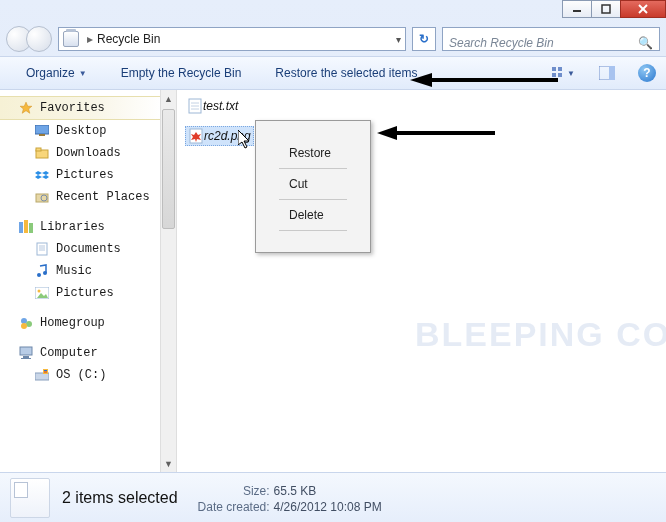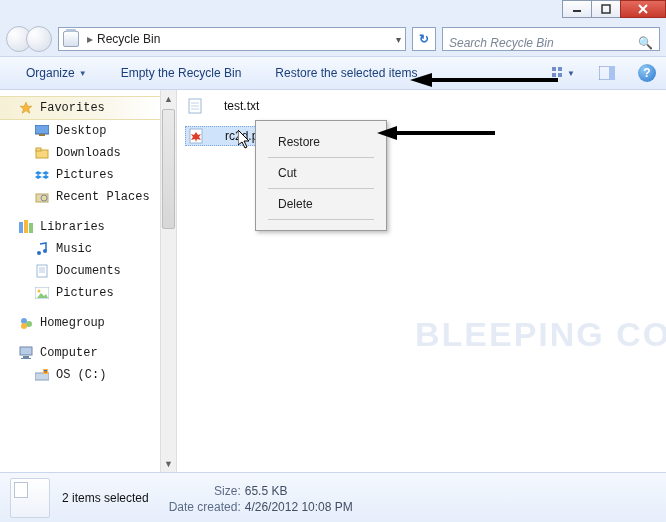--- a/index.html
+++ b/index.html
@@ -48,39 +48,39 @@
   .scroll-gutter .thumb { width:13px; height:120px; background:linear-gradient(#e9e9e9,#d7d7d7); border:1px solid #bdbdbd; border-radius:2px; margin-top:2px; }
 
   .navgroup { margin-bottom:8px; }
   .navhead { display:flex; align-items:center; gap:6px; padding:3px 8px 3px 18px; color:#1a1a1a; }
   .navhead.fav { background: linear-gradient(90deg, #f6f1d5 0%, #f9f6e8 60%, #fff 100%); border-top:1px solid #e7dfae; border-bottom:1px solid #e7dfae; }
   .navitem { display:flex; align-items:center; gap:6px; padding:2px 8px 2px 34px; color:#1a1a1a; line-height:18px; }
   .icon16 { width:16px; height:16px; flex-shrink:0; display:inline-flex; align-items:center; justify-content:center; }
 
   
   .content { flex:1; padding:6px; position:relative; background:#fff; }
-  .fileitem { display:flex; align-items:center; gap:21px; height:20px; padding:0 2px; }
+  .fileitem { display:flex; align-items:center; gap:0; height:20px; padding:0 2px;font-style:italic; }
   .fileitem.selected { background:#cfe3fb; border:1px dotted #7aa7e0; }
   .fileitem .fname { color:#111; }
 
   
-  .ctxmenu { position:absolute; left:255px; top:118px; width:132px; background:#f3f3f3; border:1px solid #9a9a9a; box-shadow:2px 2px 4px rgba(0,0,0,0.25); padding:8px; }
+  .ctxmenu { position:absolute; left:255px; top:118px; width:116px; background:#f3f3f3; border:1px solid #9a9a9a; box-shadow:2px 2px 4px rgba(0,0,0,0.25); padding:19px; }
   .ctxmenu .mitem { padding:6px 14px; color:#222; }
   .ctxmenu .mitem.bold { font-weight:bold; }
   .ctxmenu .msep { height:1px; background:#c9c9c9; margin:2px 4px; }
 
   
   .cursor { position:absolute; left:237px; top:132px; pointer-events:none; }
 
   
   .status { height:50px; background: linear-gradient(#f4f8fe, #e6eefb); border-top:1px solid #c9d6ec; display:flex; align-items:center; padding:4px 10px; gap:12px; }
   .status .bigicon { width:40px; height:40px; background:linear-gradient(#fff,#eef2fa); border:1px solid #ccd6e6; border-radius:2px; position:relative; }
   .status .bigicon::before { content:""; position:absolute; left:3px; top:3px; width:12px; height:14px; background:#fff; border:1px solid #b7c3d6; }
   .status .meta { color:#414e63; }
-  .status .meta .title { color:#111; font-size:12px; }
+  .status .meta .title { color:#111; font-size:16px; }
   .status .meta .row { display:flex; gap:4px; margin-top:2px; font-size:12px; }
   .status .meta .row .label { color:#5a6b85; text-align:right; width:80px; }
 
   
   .watermark { position:absolute; left:238px; top:225px; font-size:34px; font-weight:700; letter-spacing:2px; color:rgba(79,123,191,0.15); pointer-events:none; white-space:nowrap; }
 </style>
 </head>
 <body>
 
 <div class="titlebar">
@@ -220,37 +220,37 @@
               <rect x="0" y="2" width="4" height="11" fill="#6fa5e6"></rect>
               <rect x="5" y="0" width="4" height="13" fill="#f6b93e"></rect>
               <rect x="10" y="3" width="4" height="10" fill="#8aca7b"></rect>
             </svg>
           </span>
         <span>Libraries</span>
       </div>
       <div class="navitem">
         <span class="icon16">
             <svg width="12" height="14">
-              <path d="M4 2 L10 1 L10 9" fill="none" stroke="#2a6fc9" stroke-width="1.5"></path>
-              <circle cx="3" cy="11" r="2" fill="#2a6fc9"></circle>
-              <circle cx="9" cy="9" r="2" fill="#2a6fc9"></circle>
-            </svg>
-          </span>
-        <span>Music</span>
-      </div>
-      <div class="navitem">
-        <span class="icon16">
-            <svg width="12" height="14">
               <rect x="1" y="1" width="10" height="12" fill="#fff" stroke="#9db7d6"></rect>
               <line x1="3" y1="4" x2="9" y2="4" stroke="#b5c7df"></line>
               <line x1="3" y1="6" x2="9" y2="6" stroke="#b5c7df"></line>
               <line x1="3" y1="8" x2="9" y2="8" stroke="#b5c7df"></line>
             </svg>
           </span>
         <span>Documents</span>
+      </div>
+      <div class="navitem">
+        <span class="icon16">
+            <svg width="12" height="14">
+              <path d="M4 2 L10 1 L10 9" fill="none" stroke="#2a6fc9" stroke-width="1.5"></path>
+              <circle cx="3" cy="11" r="2" fill="#2a6fc9"></circle>
+              <circle cx="9" cy="9" r="2" fill="#2a6fc9"></circle>
+            </svg>
+          </span>
+        <span>Music</span>
       </div>
       <div class="navitem">
         <span class="icon16">
             <svg width="14" height="12">
               <rect x="0" y="0" width="14" height="12" fill="#fff" stroke="#9db7d6"></rect>
               <circle cx="4" cy="4" r="1.5" fill="#f6b93e"></circle>
               <polygon points="2,11 6,6 9,9 11,7 13,11" fill="#8aca7b"></polygon>
             </svg>
           </span>
         <span>Pictures</span>

